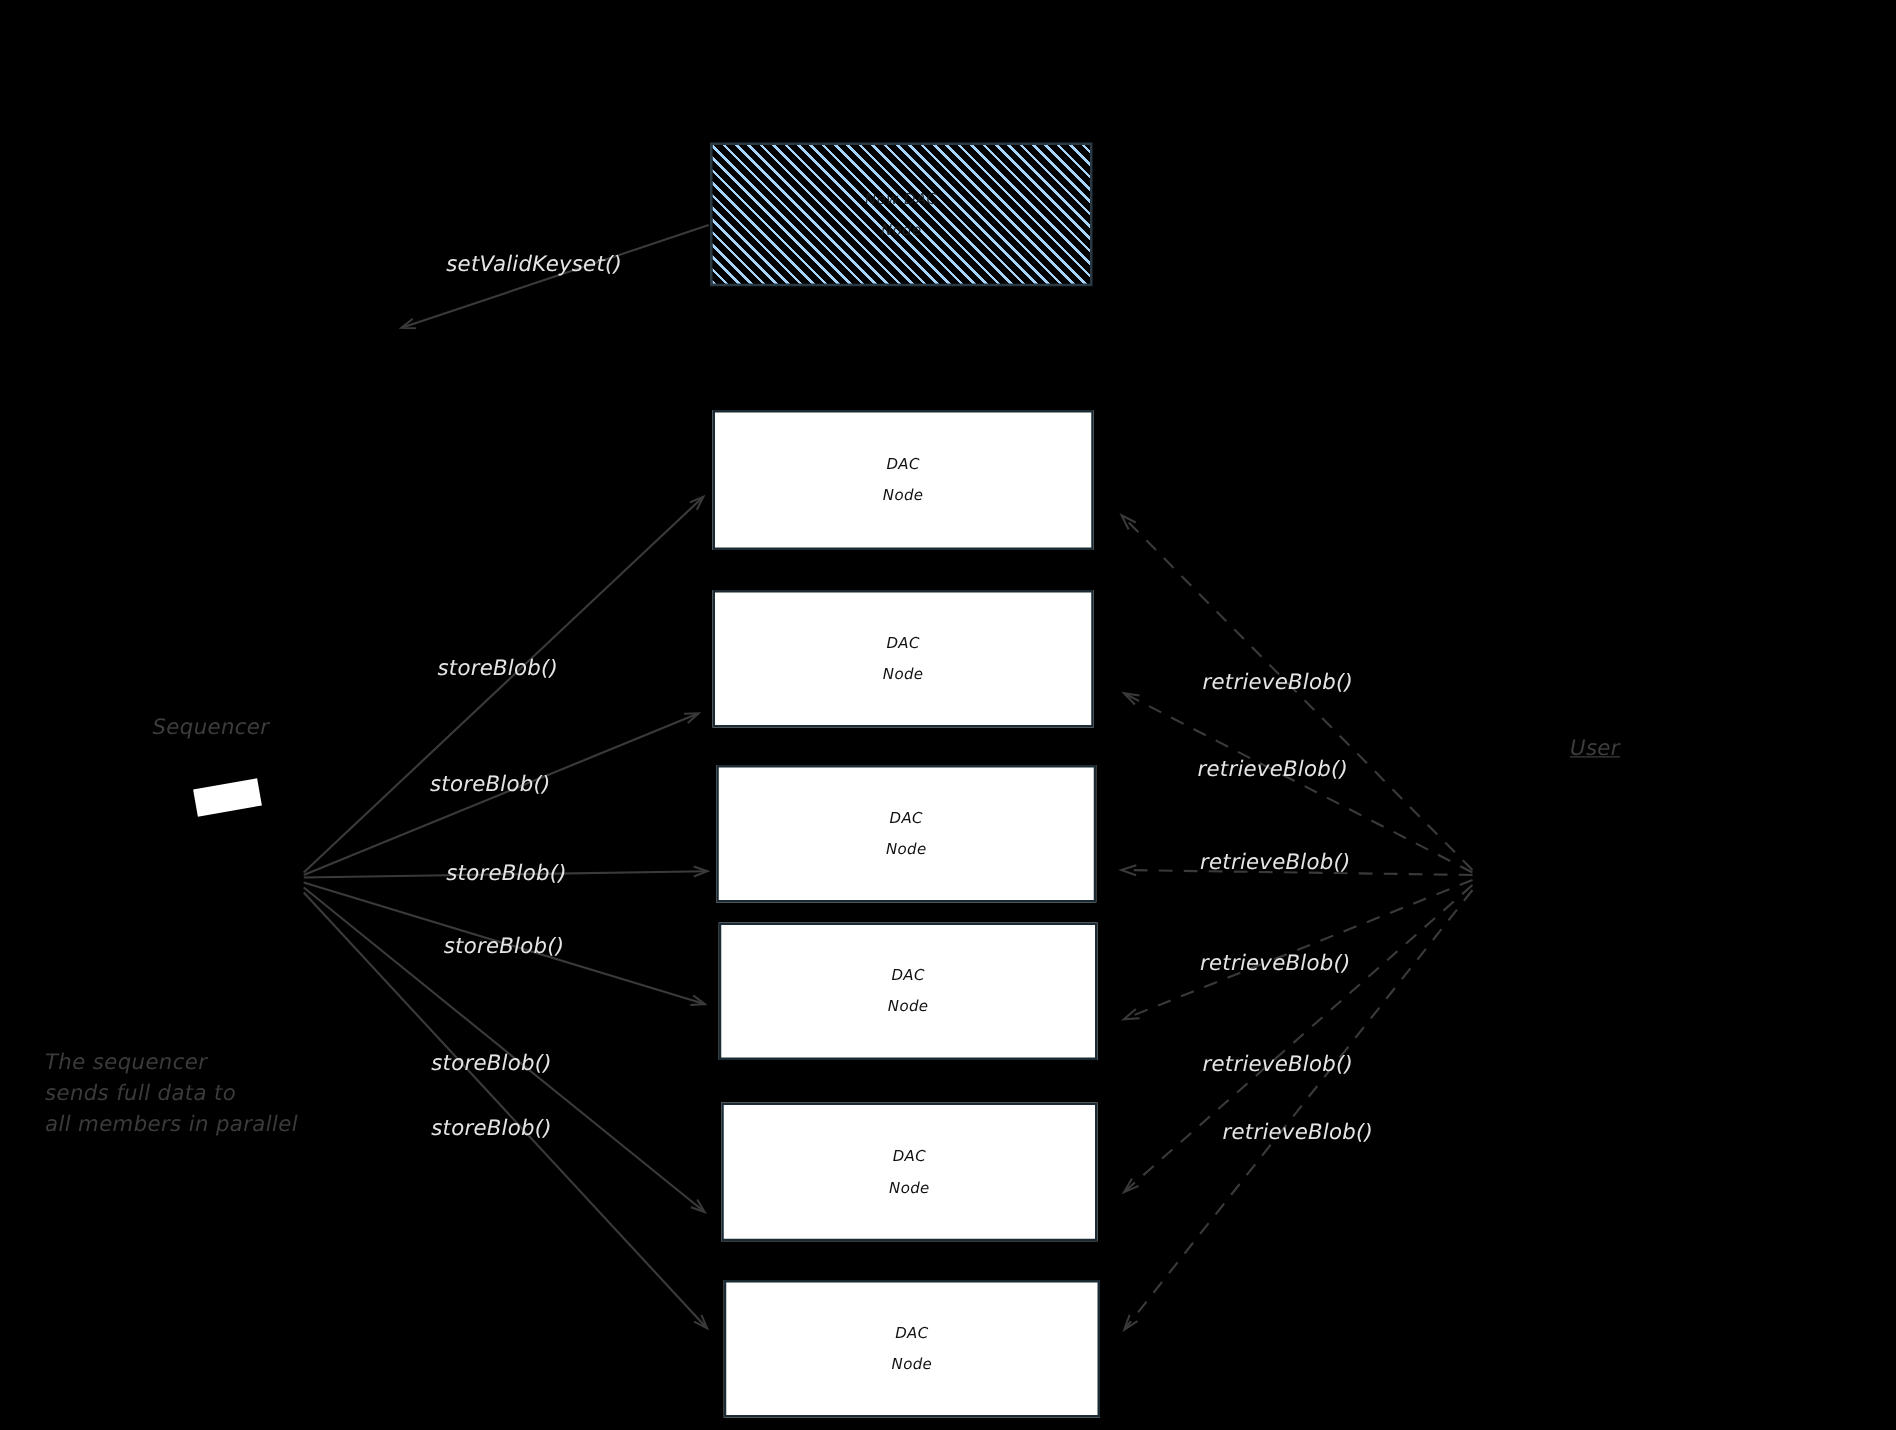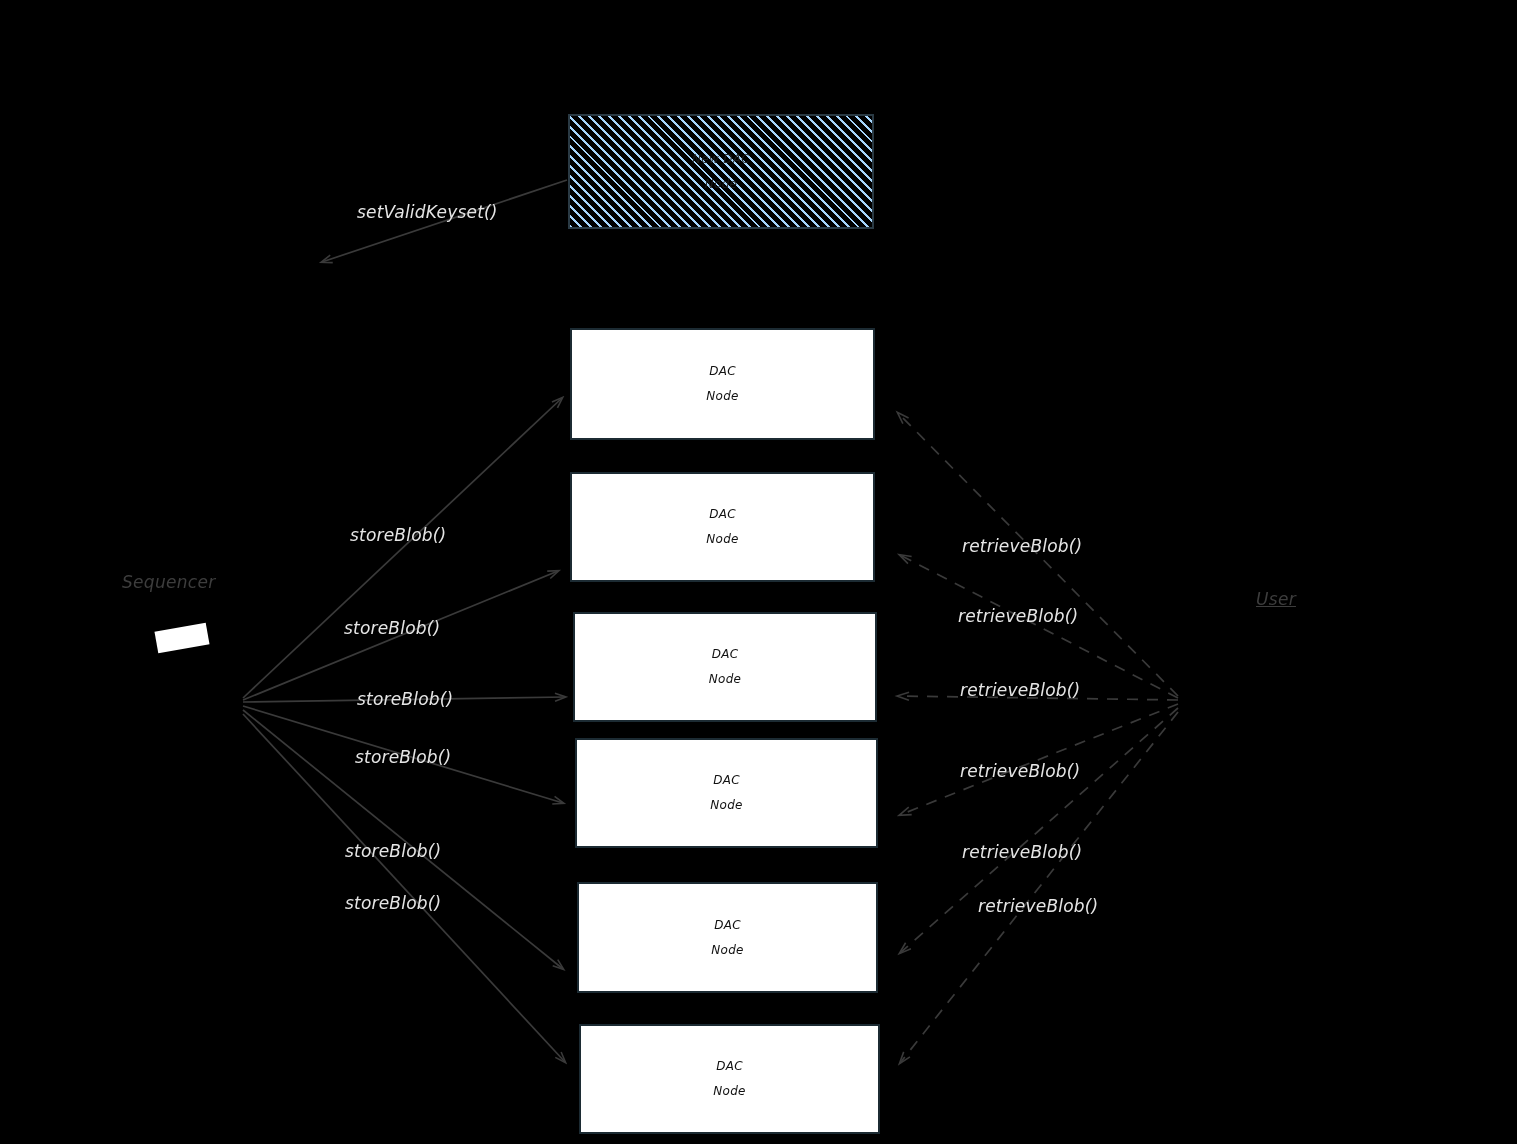--- a/index.html
+++ b/index.html
@@ -156,20 +156,23 @@
     <g>
       <path d="M1178,708 L900,953" fill="none" stroke="#3a3a3a" stroke-width="1.7" stroke-dasharray="11 9" marker-end="url(#arrowDash)"></path>
     </g>
     <g>
       <path d="M1178,712 L900,1063" fill="none" stroke="#3a3a3a" stroke-width="1.7" stroke-dasharray="11 9" marker-end="url(#arrowDash)"></path>
     </g>
   </svg>
 
 
 
+  <div class="note" style="left:36px; top:838px; width:240px;">The sequencer
+sends full data to
+all members in parallel</div>
 
   <div class="actor-label" style="left:122px; top:572px;">Sequencer</div>
 
   <div class="seq-icon" style="left:156px; top:627px;"></div>
 
   <div class="actor-label" style="left:1256px; top:589px;text-decoration:underline;">User</div>
 
   <div class="box box-newdac" style="left:568px; top:114px; width:306px; height:115px;">
     <span class="box-text">New DAC
 Node</span>

